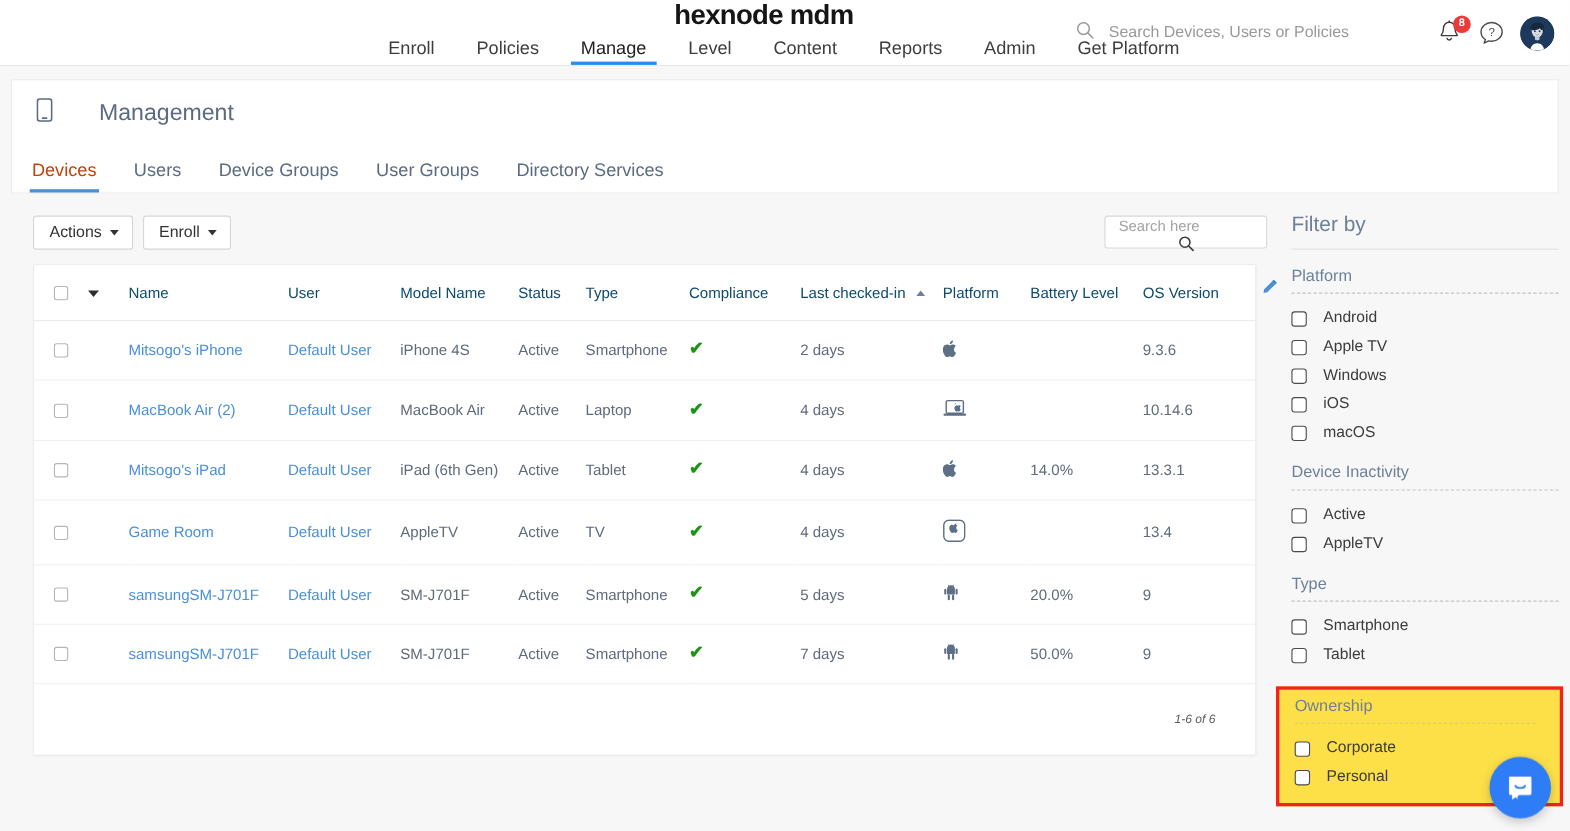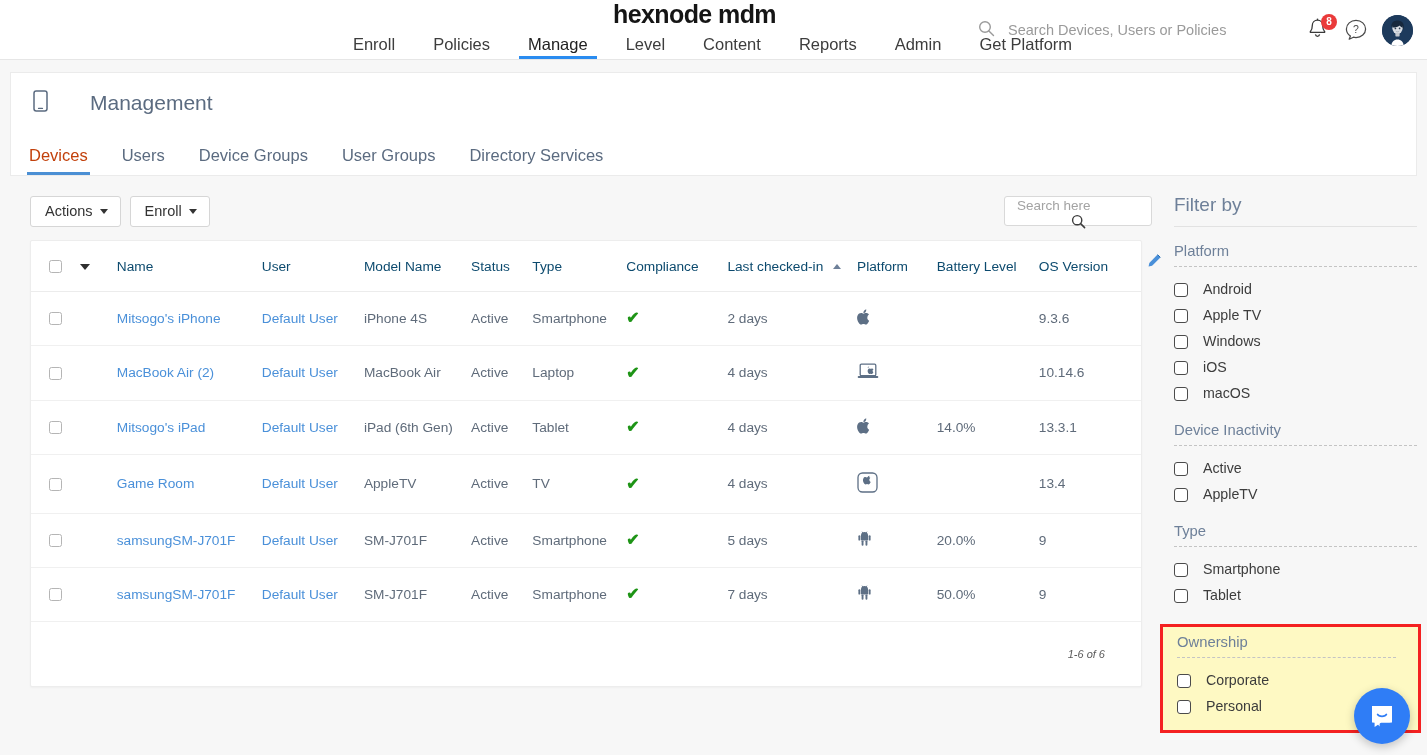--- a/index.html
+++ b/index.html
@@ -315,21 +315,21 @@
   .filter-title {
     font-size: 19px;
     color: #6e8099;
     padding: 18px 0 10px 0;
     border-bottom: 1px solid #e2e2e2;
     margin-bottom: 16px;
   }
   .filter-group { margin-bottom: 16px; }
   .filter-group.highlight {
     border: 3px solid #f42121;
-    background: #fef9c3;
+    background: #fde047;
     padding: 7px 22px 11px 14px;
     margin-left: -14px;
     margin-right: -4px;
     position: relative;
   }
   .fg-title {
     font-size: 14.8px;
     color: #6e8099;
     padding-bottom: 7px;
     margin-bottom: 9px;

